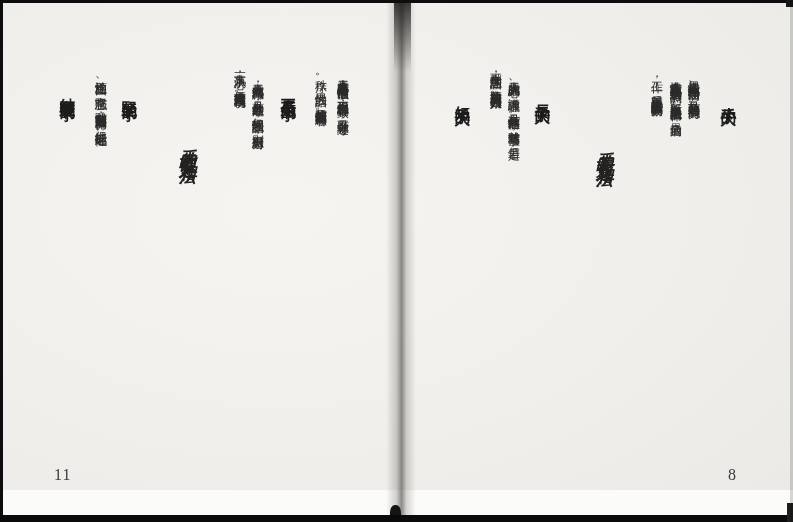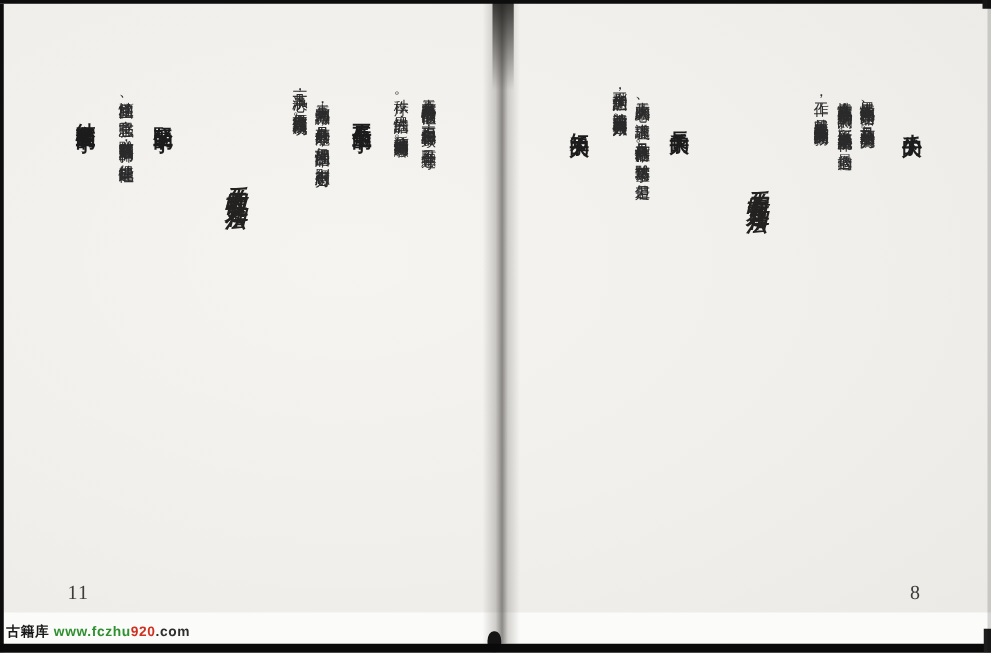--- a/index.html
+++ b/index.html
@@ -96,18 +96,14 @@
   <div class="spine"></div>
   <div class="spine-top"></div>
   <div class="spine-blob"></div>
   <div class="border-top"></div>
   <div class="border-left"></div>
   <div class="bottom-bar"></div>
   <div class="corner-tr"></div>
   <div class="corner-br"></div>
   <div class="edge-right"></div>
 
-  <div class="watermark">
-    <span>古籍库</span>
-    <span class="wm-green">www.fczhu</span><span class="wm-red">920</span><span class="wm-dark">.com</span>
-  </div>
 
 </div>
 
 </body></html>

